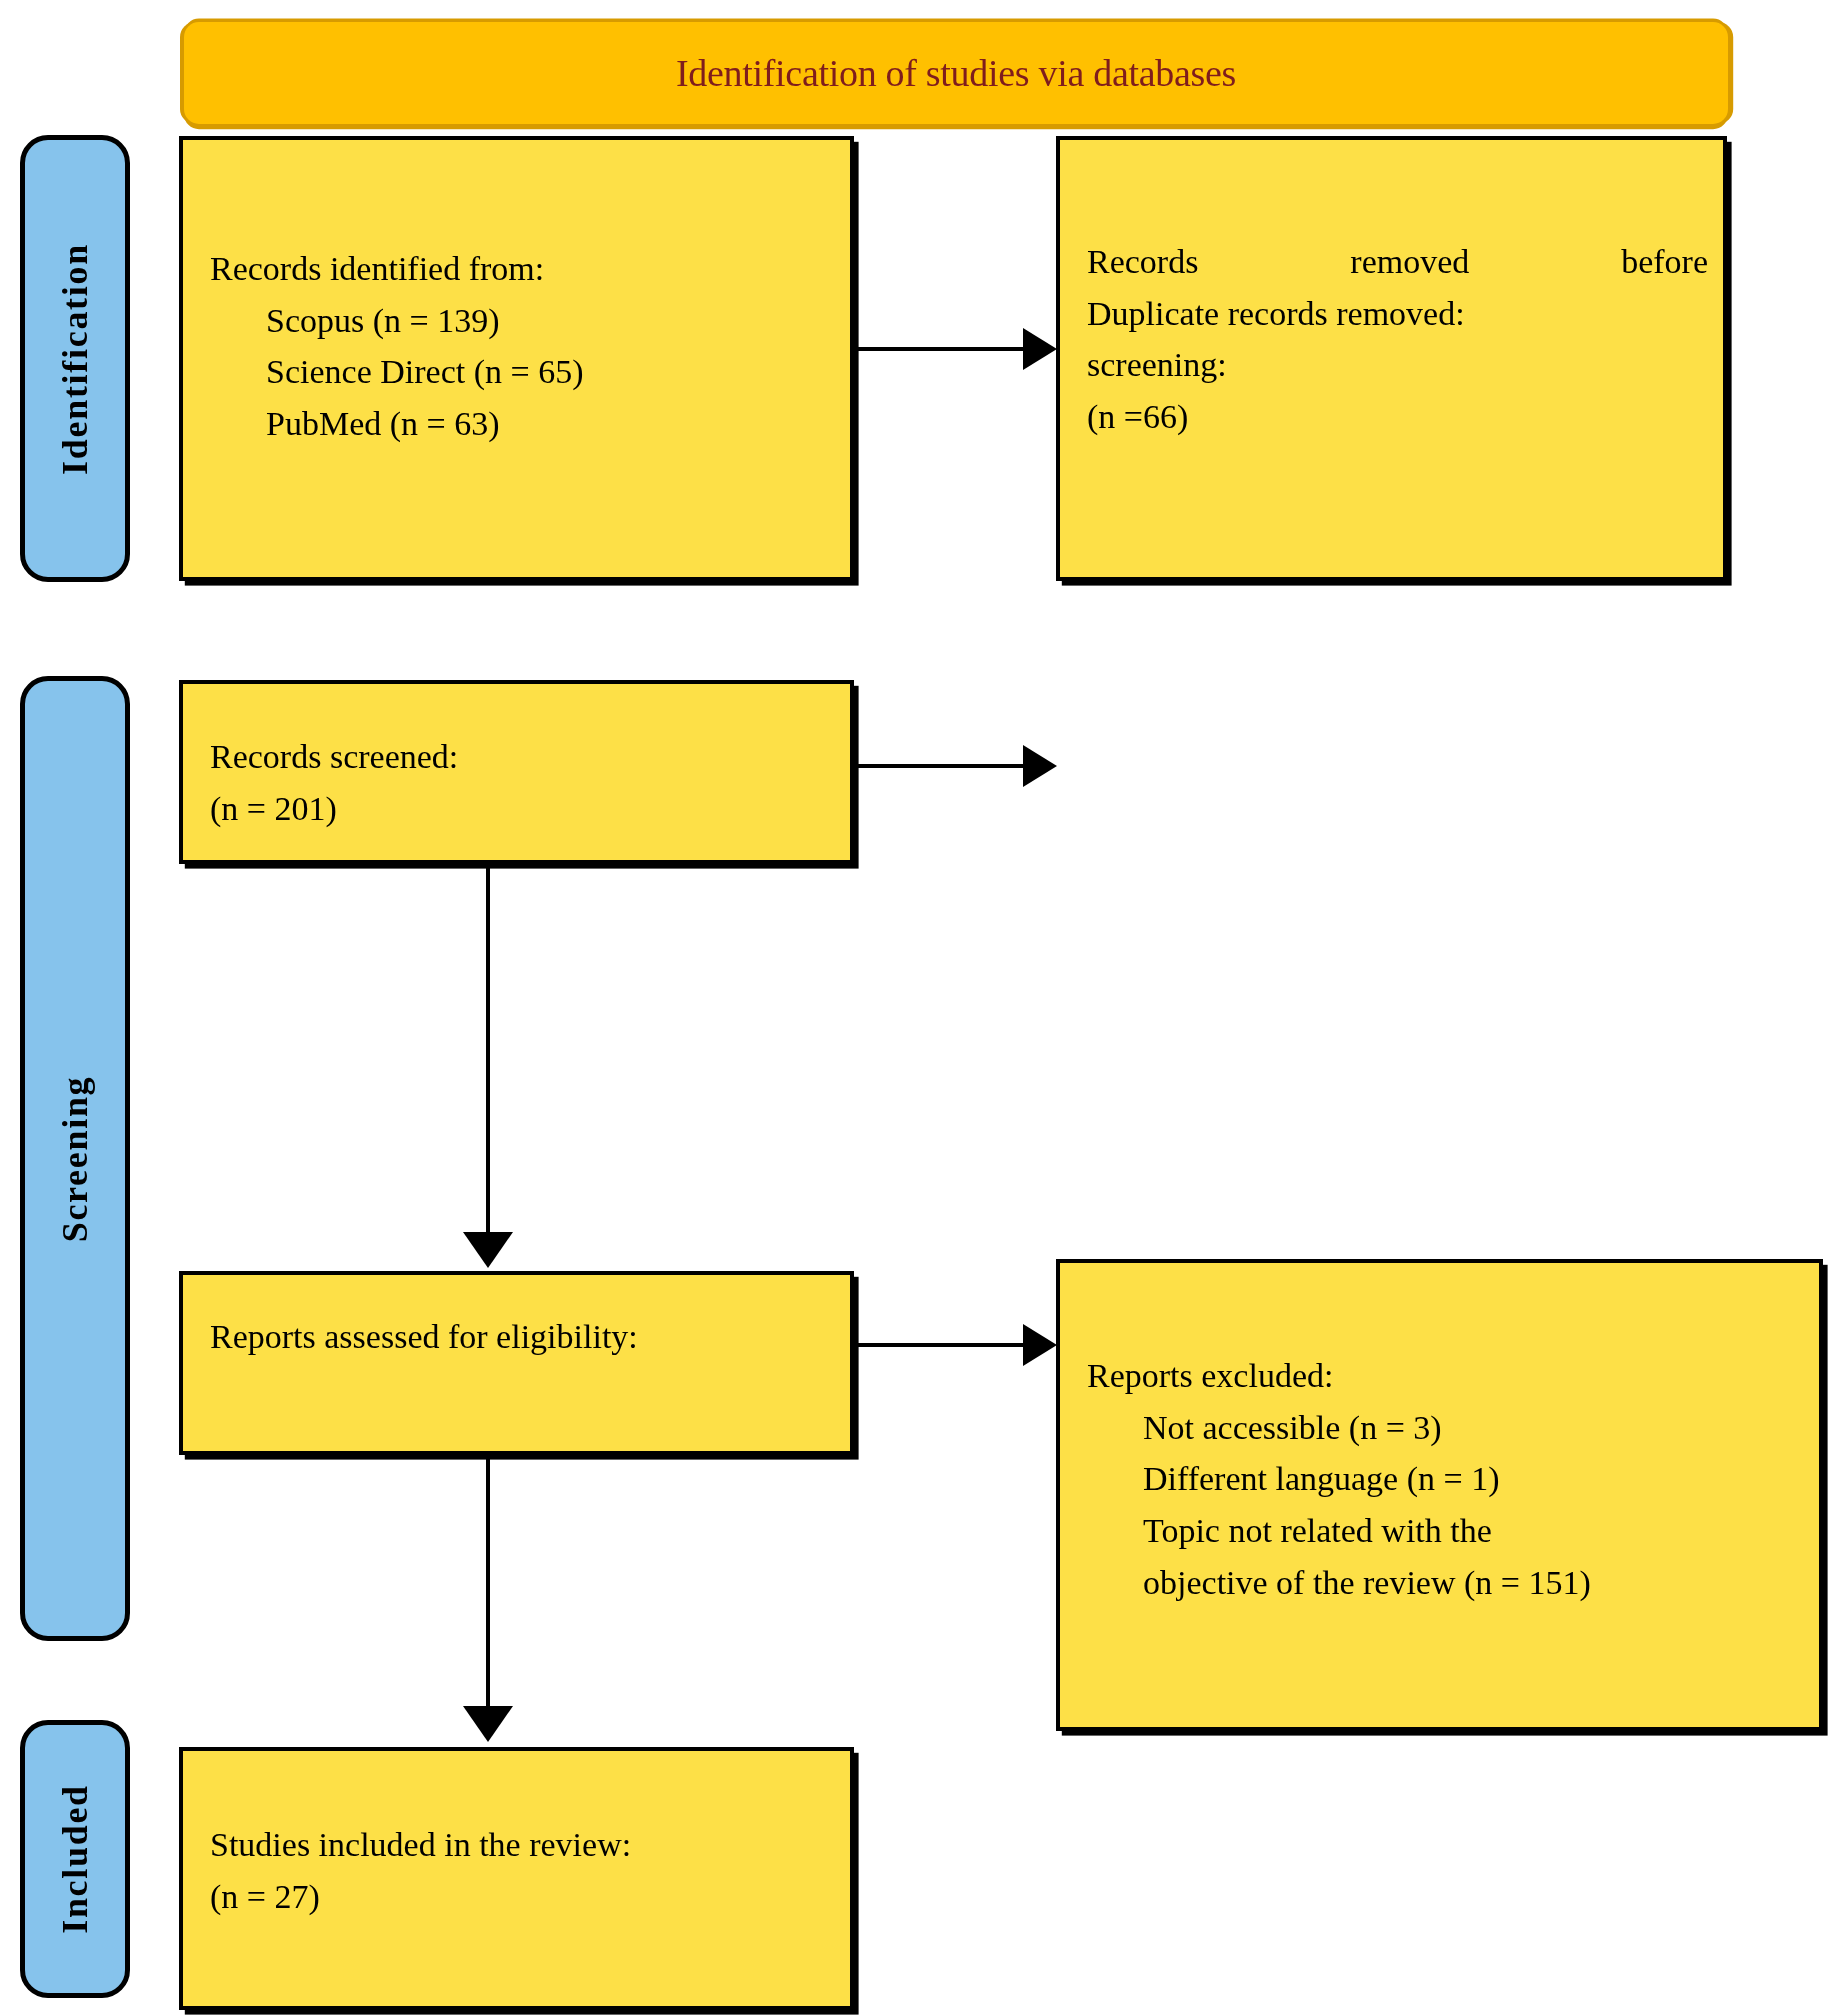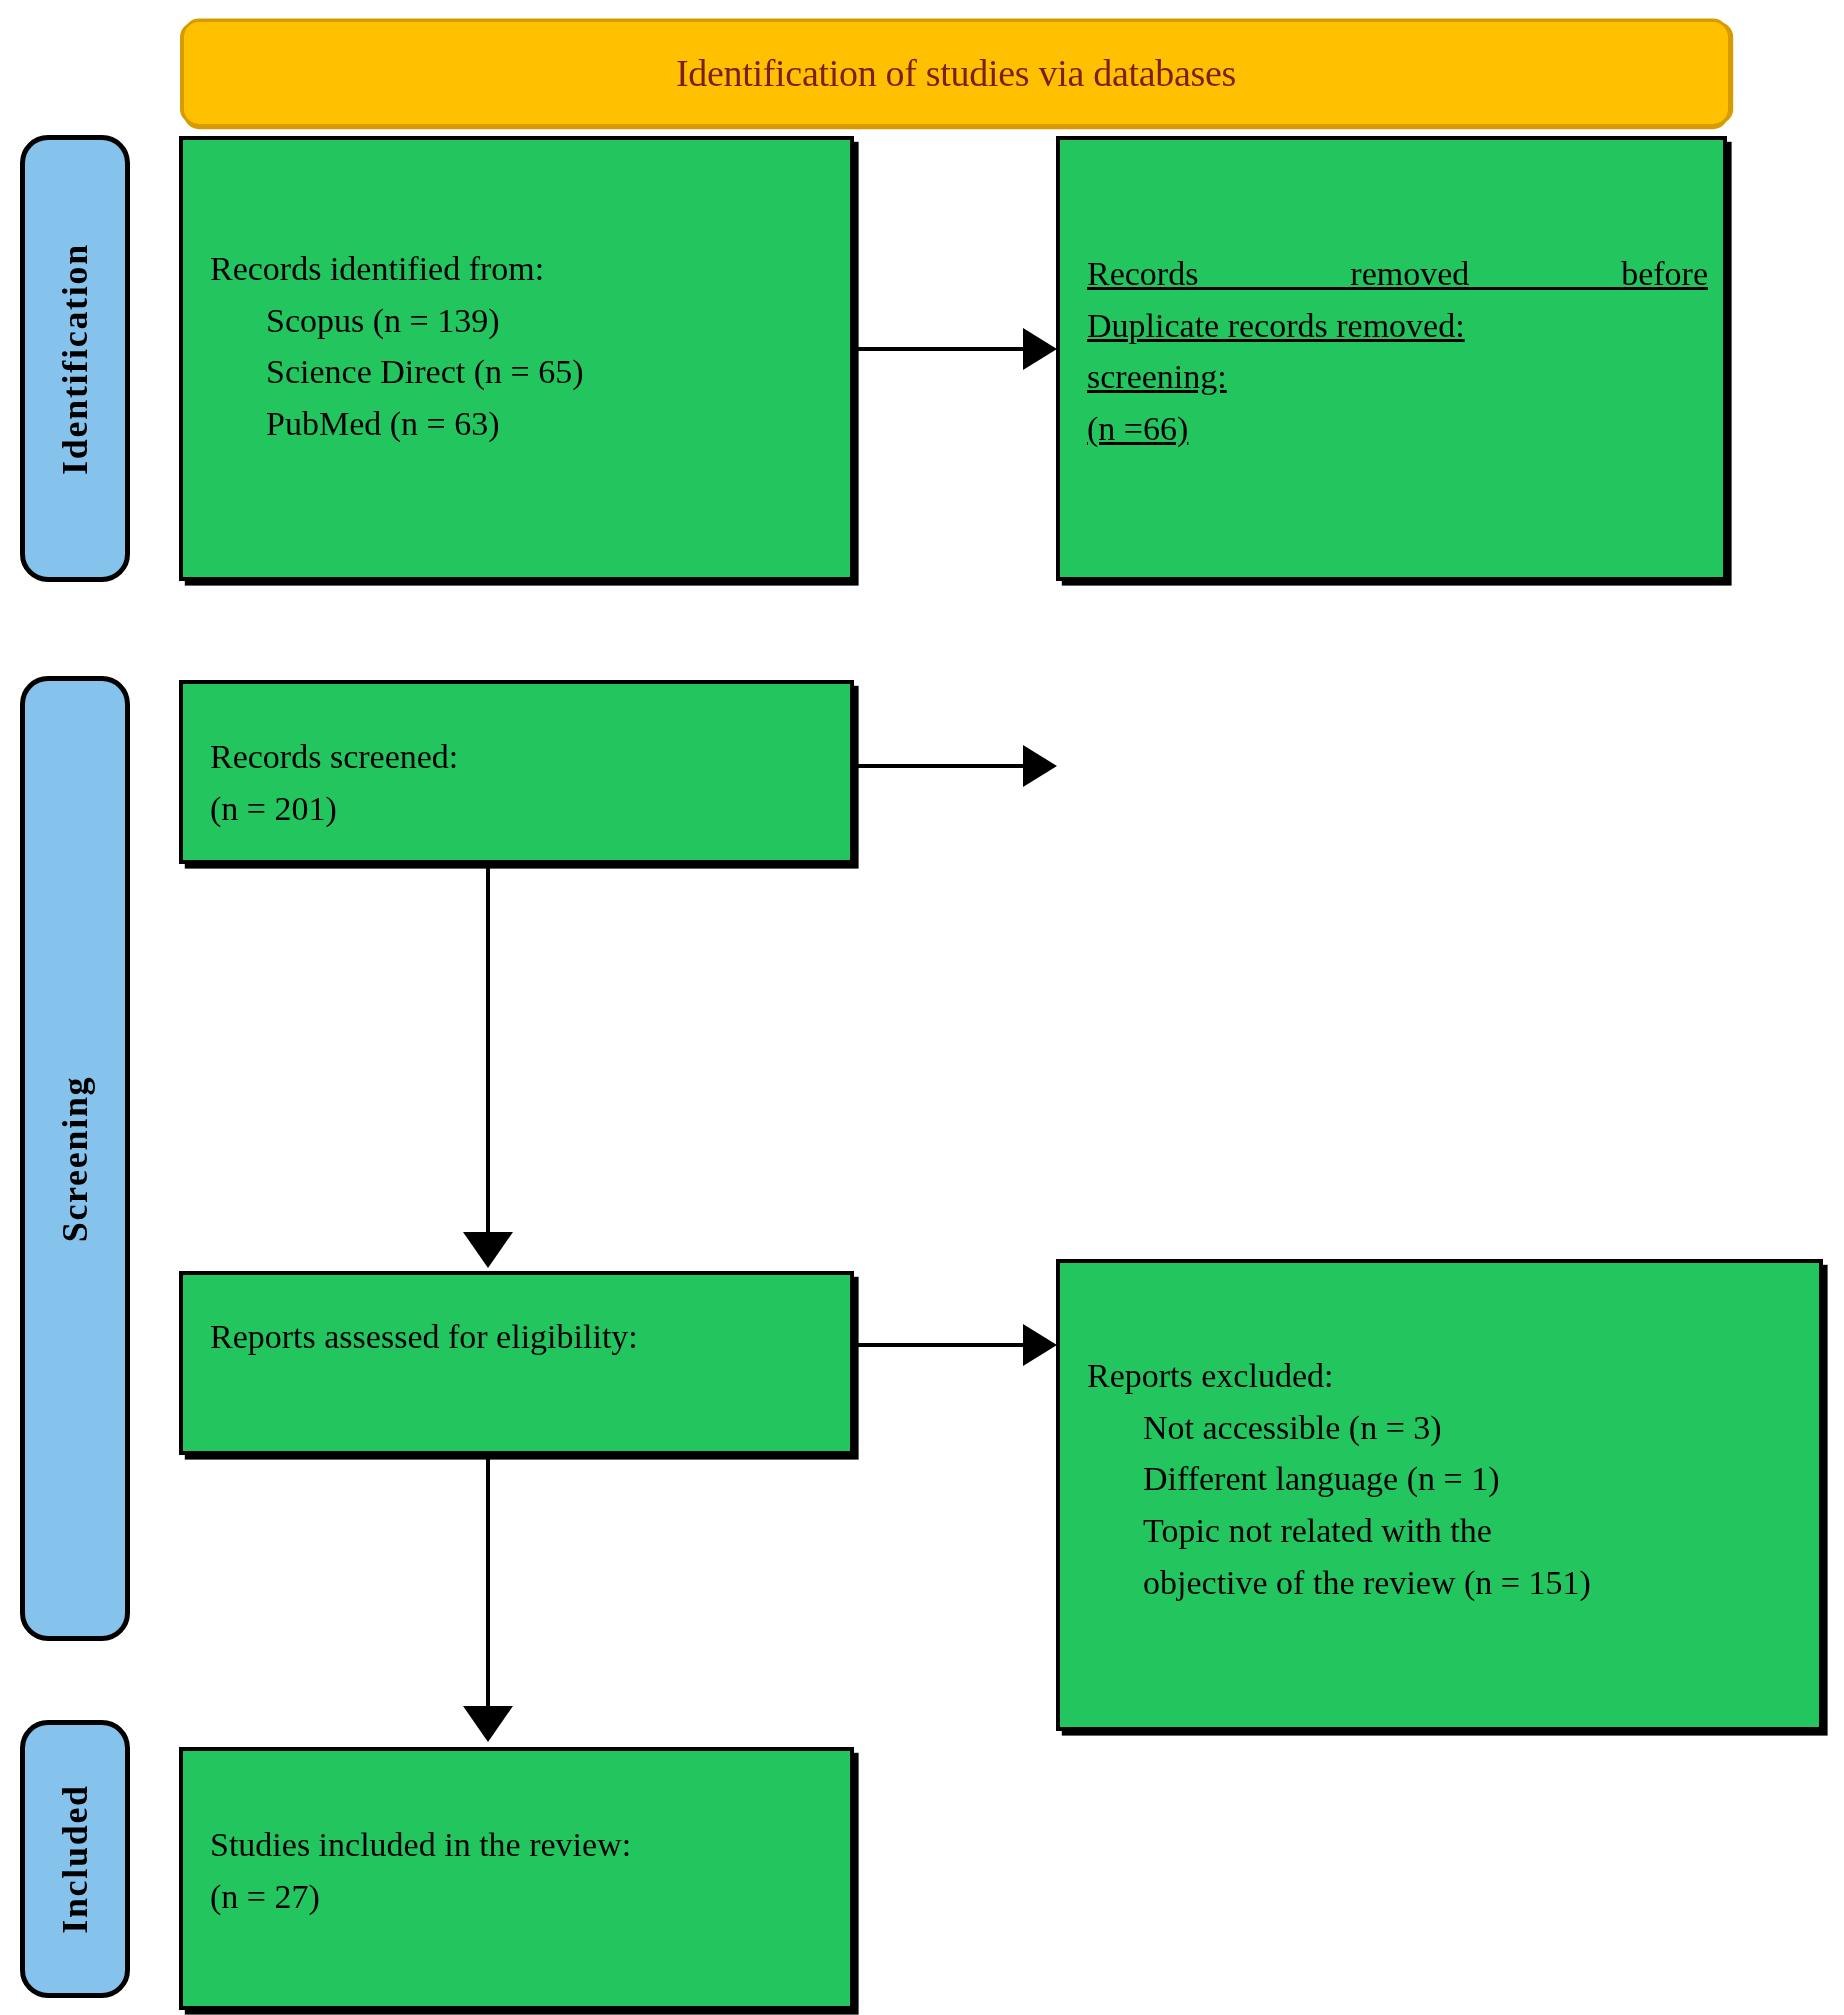--- a/index.html
+++ b/index.html
@@ -54,21 +54,21 @@
     letter-spacing:1.7px;
     color:#000;
   }
   #pill-identification{ top:135px; height:447px; }
   #pill-screening    { top:676px; height:965px; }
   #pill-included     { top:1720px; height:278px; }
 
   
   .flow-box{
     position:absolute;
-    background:#22c55e;
+    background:#fde047;
     border:4px solid #000;
     box-sizing:border-box;
     box-shadow:5.2px 5.2px 0 -0.6px #000;
   }
   .box-text{
     position:absolute;
     left:27px;
     right:15px;
     font-size:34px;
     line-height:1.52;
@@ -84,21 +84,21 @@
 
   #box-identified   { left:179px;  top:136px;  width:675px; height:445px; }
   #box-removed      { left:1056px; top:136px;  width:671px; height:445px; }
   #box-screened     { left:179px;  top:680px; width:675px; height:184px; }
   #box-excluded-rev { left:1056px; top:680px; width:671px; height:184px; }
   #box-eligibility  { left:179px;  top:1271px; width:675px; height:184px; }
   #box-reports-excl { left:1056px; top:1259px; width:767px; height:472px; }
   #box-included     { left:179px;  top:1747px; width:675px; height:263px; }
 
   #txt-identified   { top:103px; }
-  #txt-removed      { top:108px;text-decoration:underline; }
+  #txt-removed      { top:96px; }
   #txt-screened     { top:47px;  }
   #txt-excluded-rev { top:36px;  }
   #txt-eligibility  { top:36px;  }
   #txt-reports-excl { top:87px; }
   #txt-included     { top:68px; }
   .h-line{ position:absolute; height:4px; background:#000; }
   .v-line{ position:absolute; width:4px;  background:#000; }
   .arrow-right{
     position:absolute;
     width:0;height:0;

